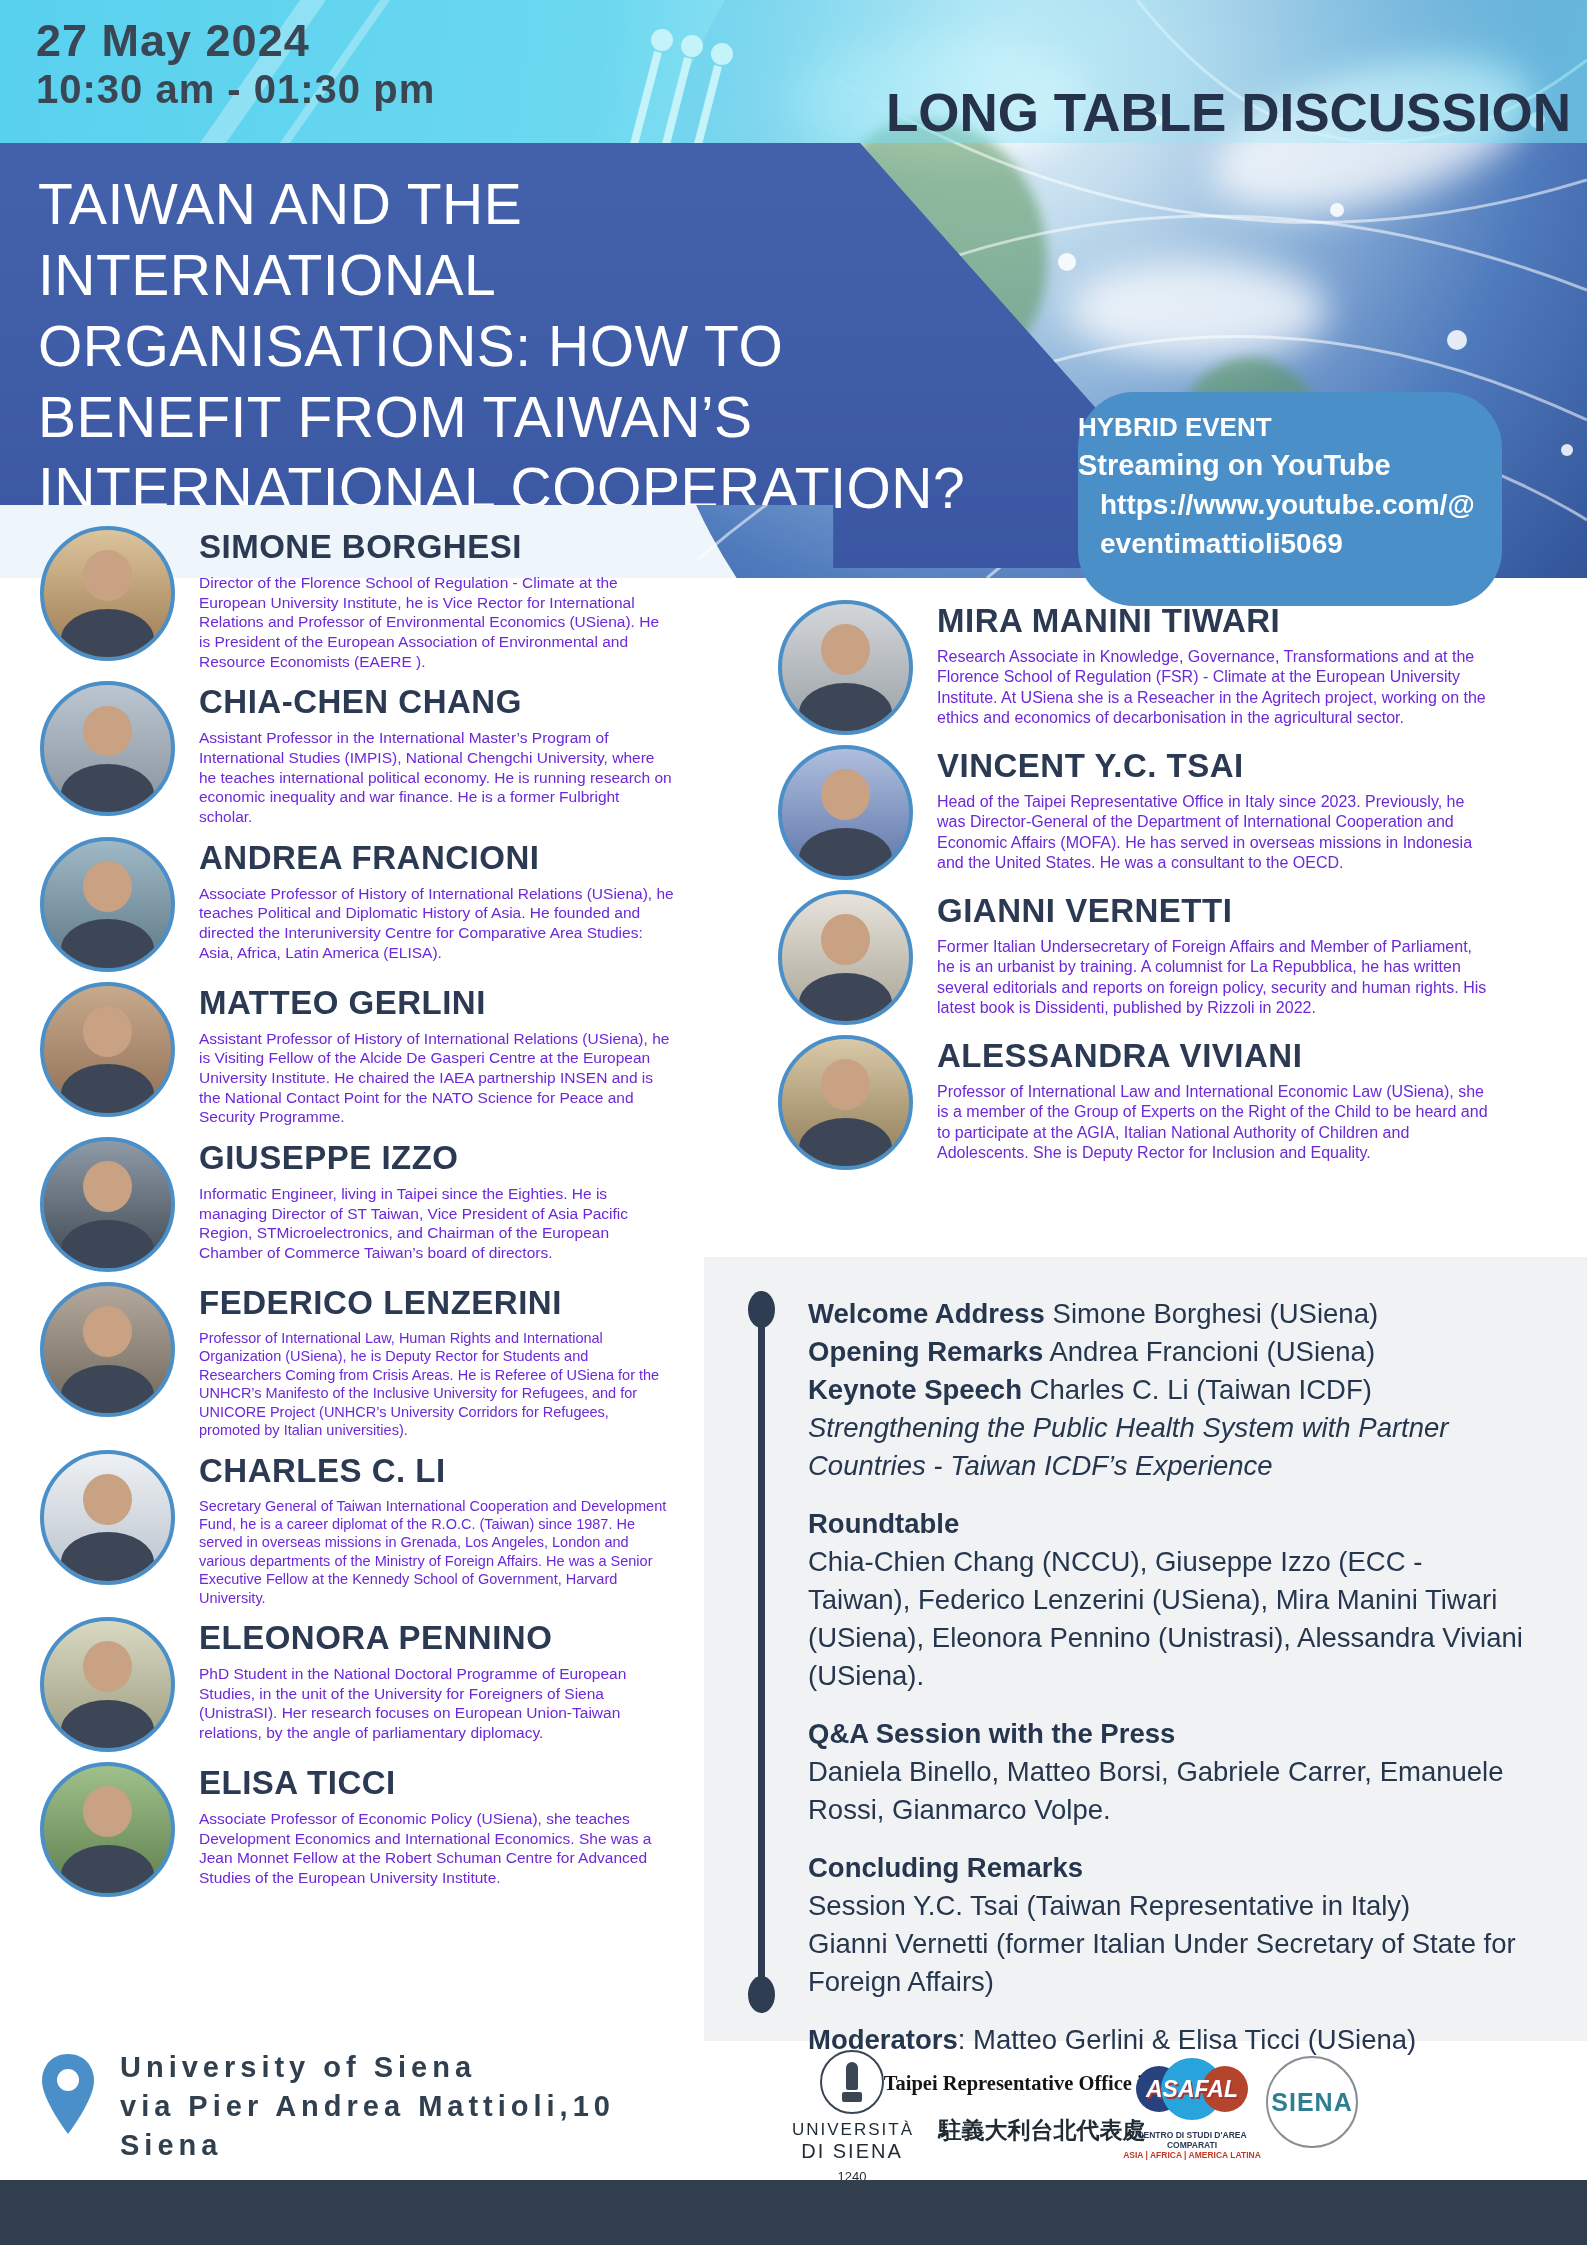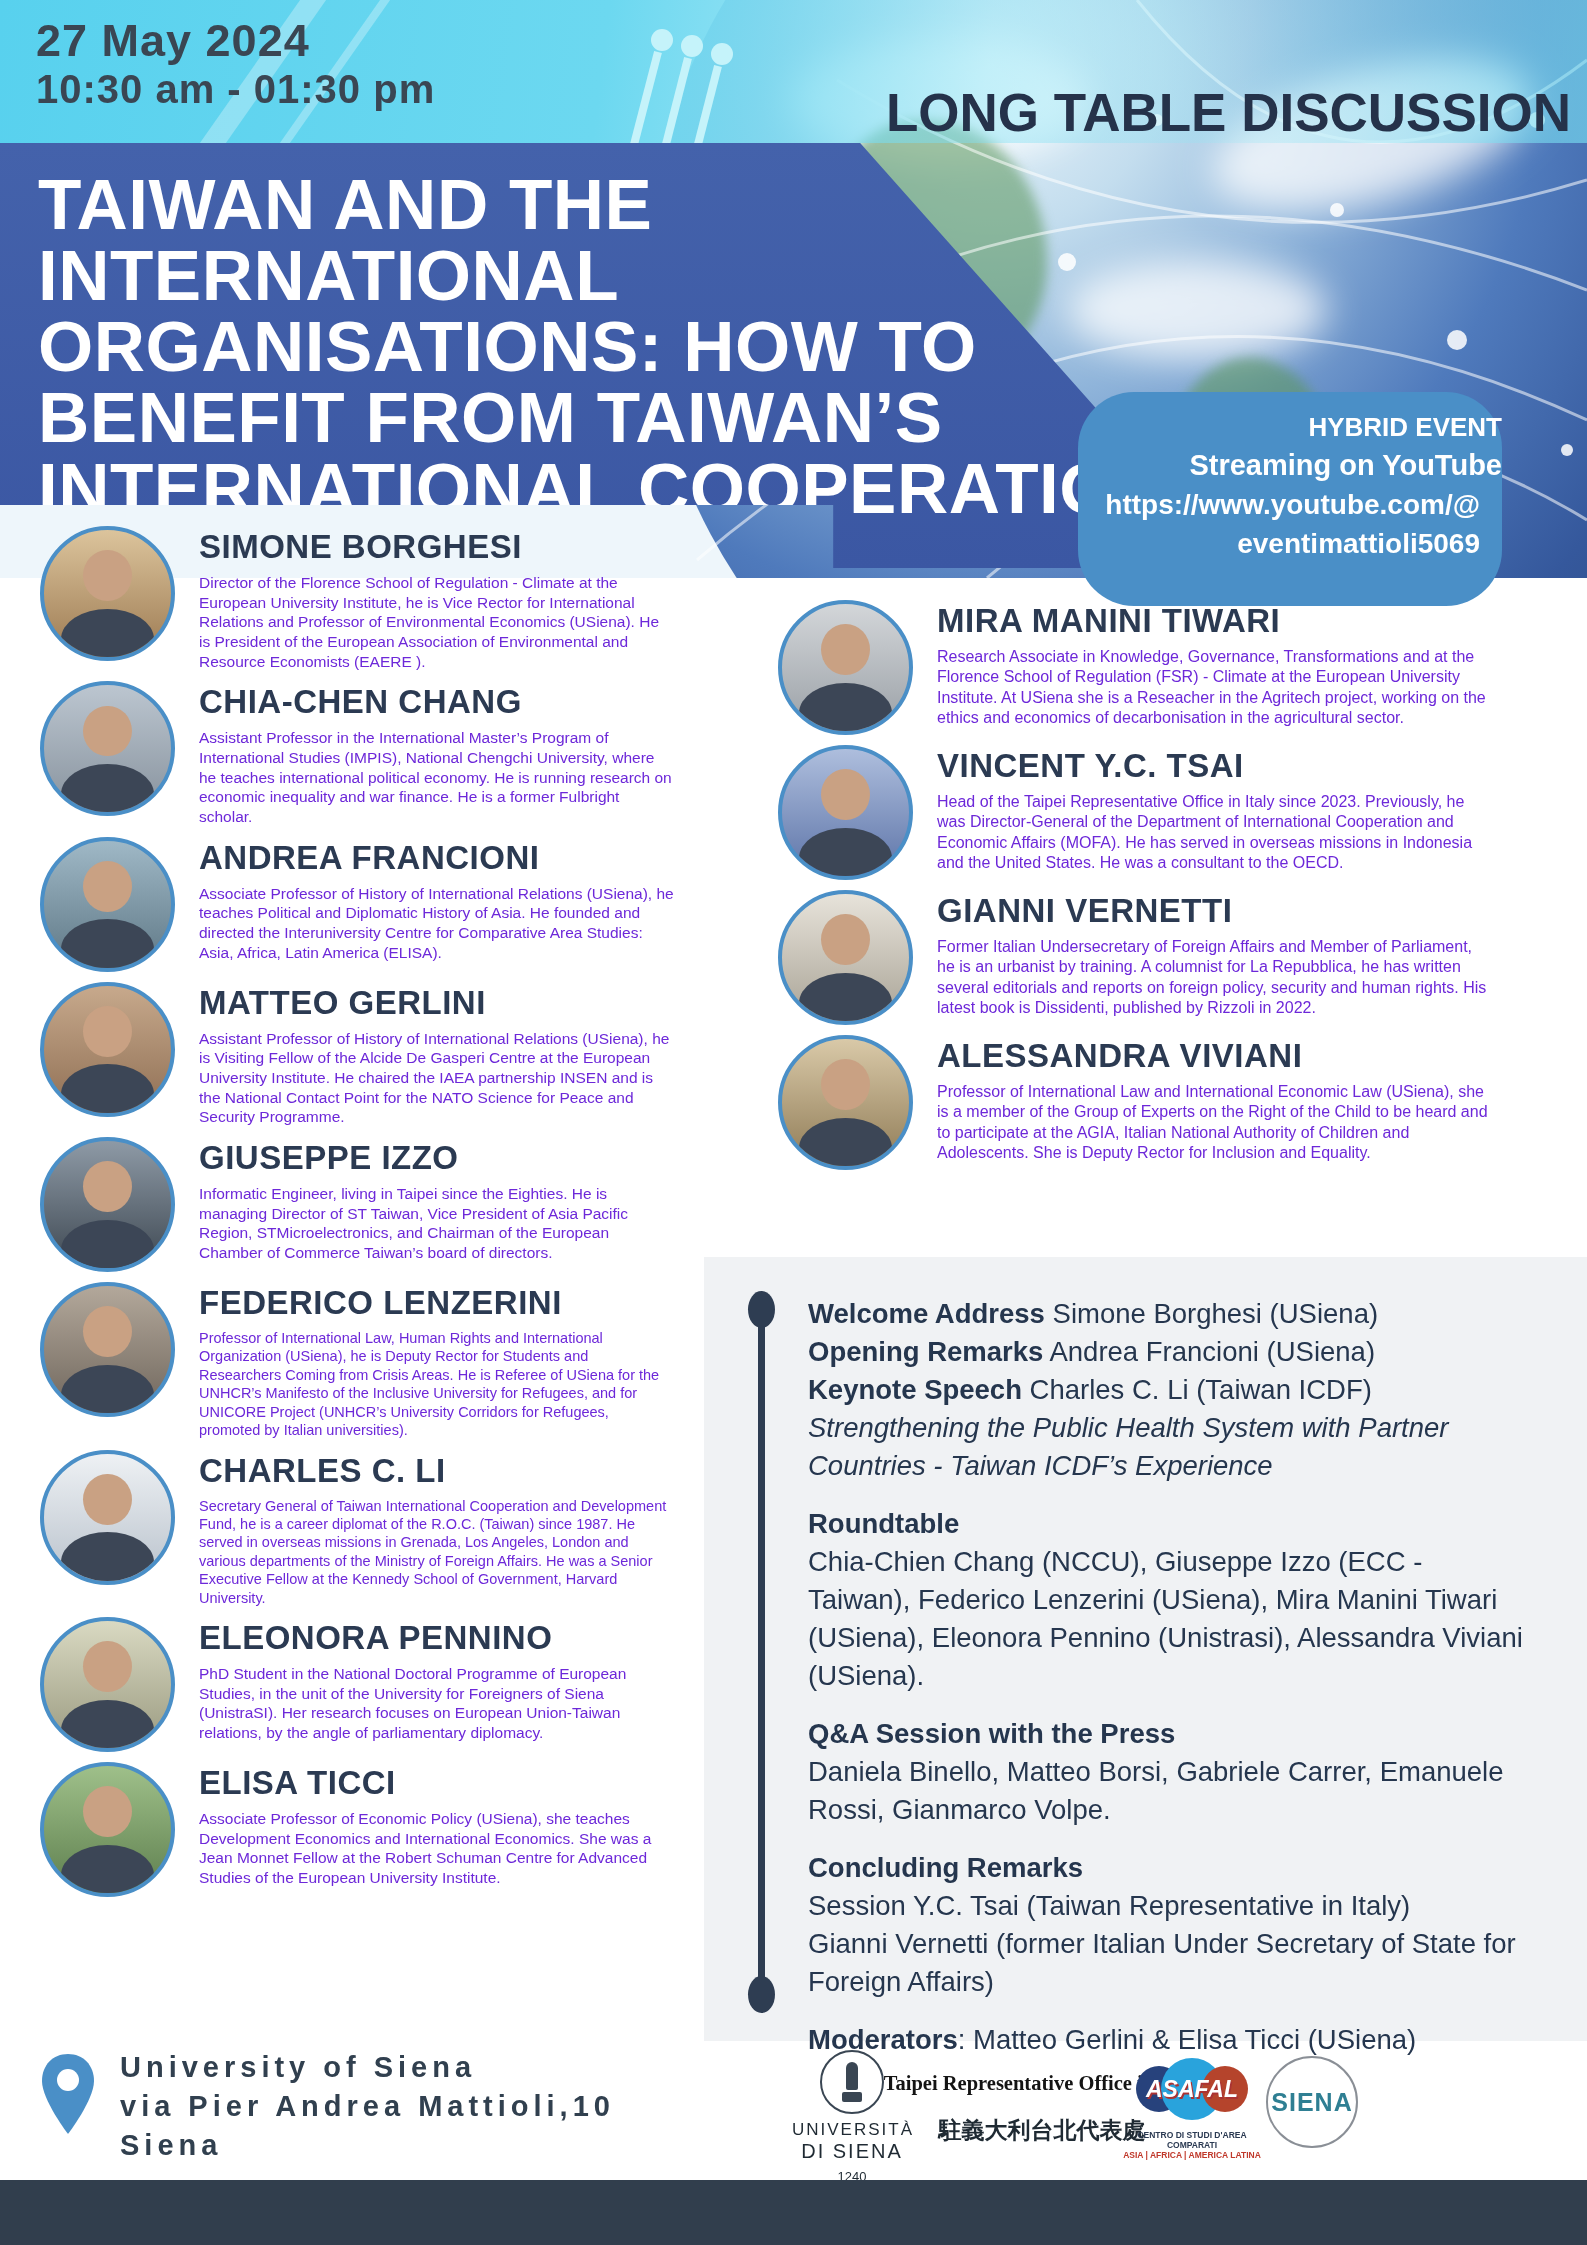--- a/index.html
+++ b/index.html
@@ -30,25 +30,25 @@
   .datetime { position:absolute; left:36px; top:16px; color:#3a4653; z-index:3; }
   .dt-date { font-size:45px; font-weight:800; letter-spacing:1px; line-height:50px; }
   .dt-time { font-size:40px; font-weight:800; letter-spacing:1px; line-height:46px; }
 
   .event-type { position:absolute; top:82px; right:16px; font-size:53px; font-weight:800;
     color:#25324a; letter-spacing:0px; z-index:3; white-space:nowrap; }
 
   .title-block { position:absolute; top:143px; left:0; width:1587px; height:425px; z-index:2;
     background:linear-gradient(180deg, #4462ab 0%, #3b57a3 100%);
     clip-path:polygon(0 0, 54.2% 0, 78% 100%, 52.5% 100%, 52.5% 85.2%, 0 85.2%); }
-  .title-lines { padding:26px 0 0 38px; color:#ffffff; font-size:71px; font-weight:700;
+  .title-lines { padding:26px 0 0 38px; color:#ffffff; font-size:57px; font-weight:400;
     line-height:71px; letter-spacing:.5px; }
 
   .hybrid { position:absolute; left:1078px; top:392px; width:424px; height:214px; z-index:6;
-    background:#4a8fc7; border-radius:56px; text-align:right; color:#fff; padding-top:17px; }
+    background:#4a8fc7; border-radius:56px; text-align:left; color:#fff; padding-top:17px; }
   .hy1 { font-size:26px; font-weight:800; line-height:36px; }
   .hy2 { font-size:29px; font-weight:800; line-height:40px; }
   .hy3 { font-size:28px; font-weight:800; line-height:39px; padding:0 22px; word-break:break-all; }
 
   
   .col { position:absolute; z-index:4; }
   .col-left  { left:40px;  top:526px; width:650px; }
   .col-right { left:778px; top:600px; width:772px; }
   .speaker { display:flex; gap:24px; margin-bottom:10px; }
   .avatar { width:135px; height:135px; border-radius:50%; border:4px solid #4a8fc7;

